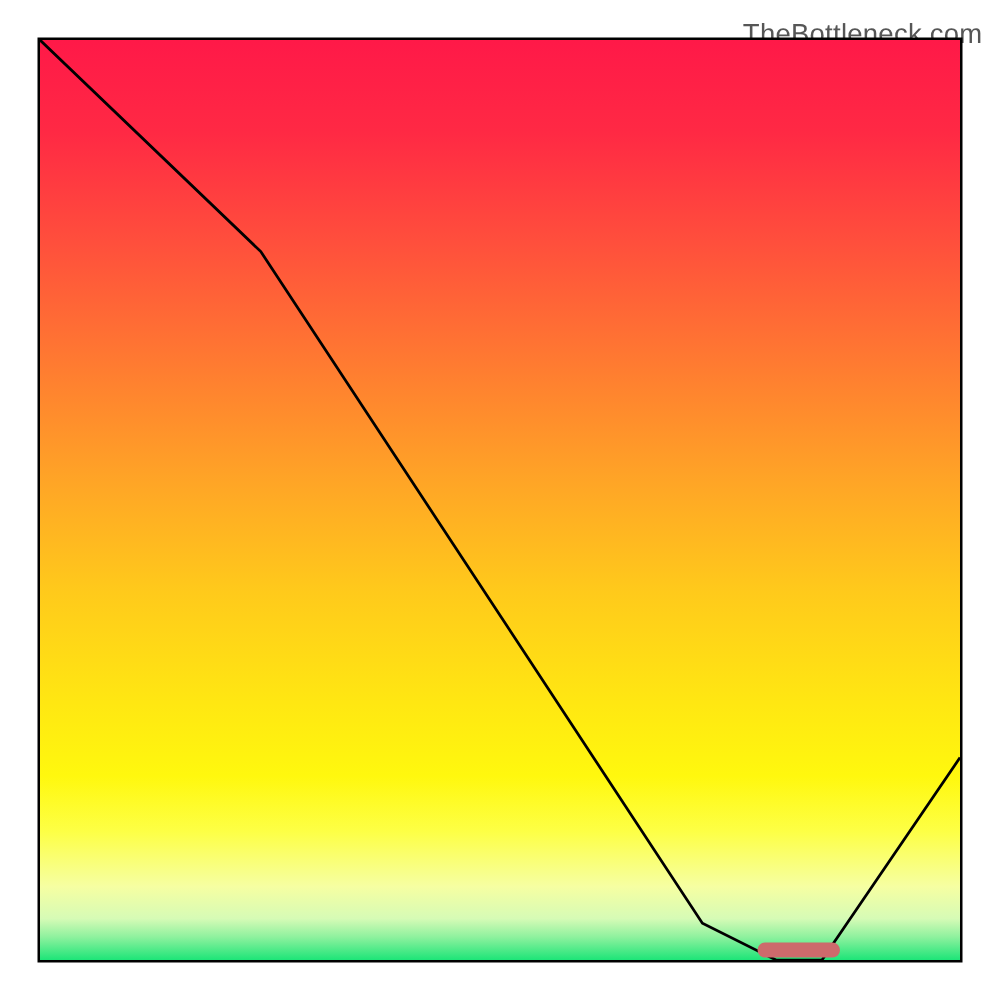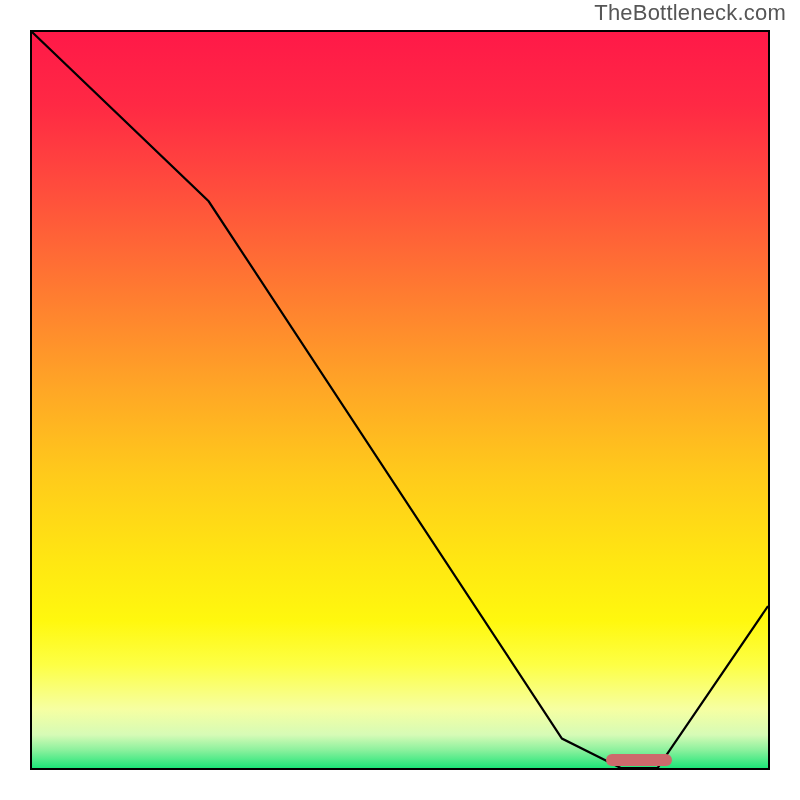--- a/index.html
+++ b/index.html
@@ -10,21 +10,21 @@
     background: #ffffff;
     font-family: Arial, Helvetica, sans-serif;
   }
   .container {
     position: relative;
     width: 800px;
     height: 800px;
   }
   .watermark {
     position: absolute;
-    top: 0;
+    top: 14px;
     right: 14px;
     font-size: 22px;
     font-weight: 500;
     color: #565656;
     letter-spacing: 0.2px;
   }
   .plot-frame {
     position: absolute;
     left: 30px;
     top: 30px;

